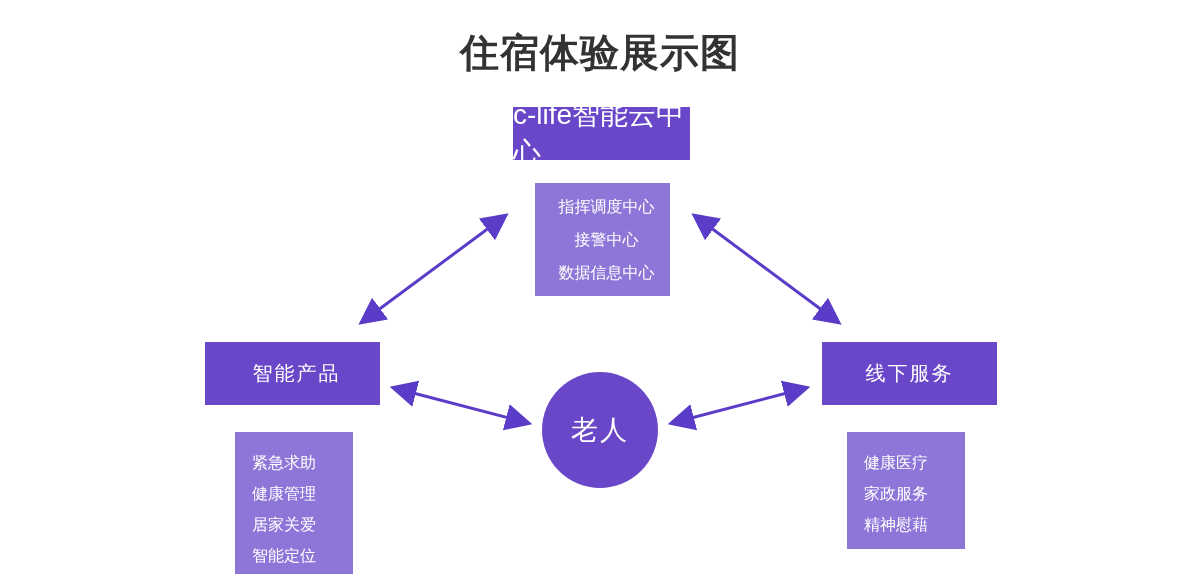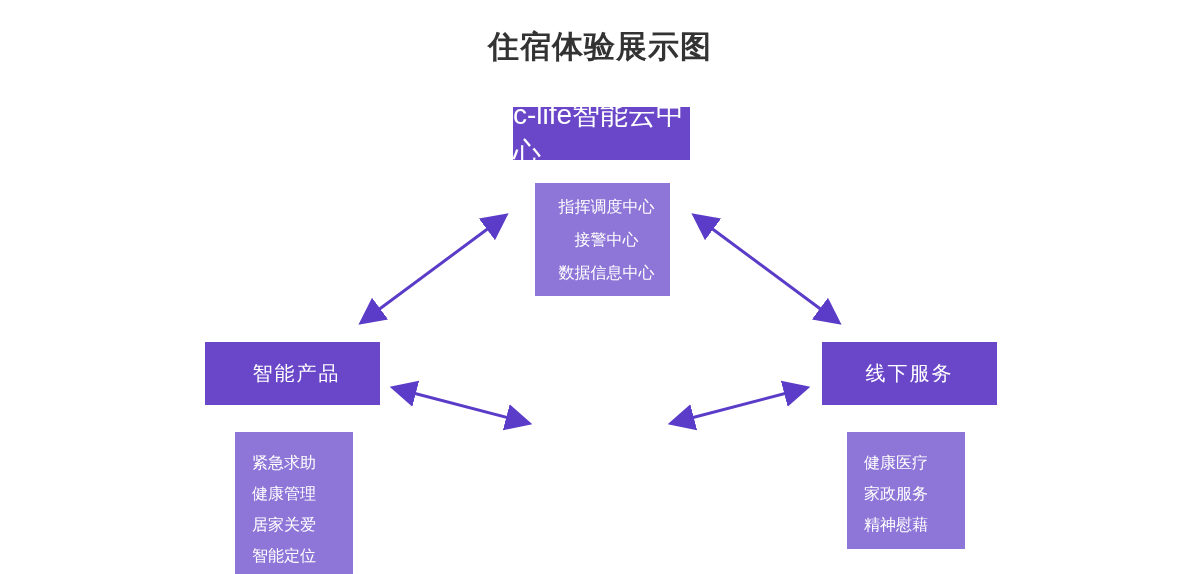--- a/index.html
+++ b/index.html
@@ -6,21 +6,21 @@
     --color-primary:#6a47c8;
     --color-secondary:#8e75d8;
     --color-arrow:#5b3cc8;
     --color-title_text:#333333;
   }
   *{margin:0;padding:0;box-sizing:border-box;}
   html,body{width:1200px;height:574px;background:#ffffff;overflow:hidden;
     font-family:"Liberation Sans","DejaVu Sans",sans-serif;}
   .canvas{position:relative;width:1200px;height:574px;background:#ffffff;}
   .title{position:absolute;left:0;top:26px;width:1200px;text-align:center;
-    font-size:31px;font-weight:bold;color:var(--color-title_text);letter-spacing:1px;}
+    font-size:39px;font-weight:bold;color:var(--color-title_text);letter-spacing:1px;}
   .box{position:absolute;display:flex;align-items:center;justify-content:center;
     color:#ffffff;}
   .dark{background:var(--color-primary);}
   .light{background:var(--color-secondary);}
   .cloud-box{left:513px;top:107px;width:177px;height:53px;font-size:28px;}
   .node-box{width:175px;height:63px;font-size:20px;letter-spacing:2px;}
   .left-box{left:205px;top:342px;padding-left:8px;}
   .right-box{left:822px;top:342px;}
   .list{position:absolute;color:#ffffff;font-size:16px;}
   .cloud-list{left:535px;top:183px;width:135px;padding:7px 0;text-align:center;}
@@ -61,20 +61,21 @@
   </div>
 
   <div class="box dark node-box right-box">线下服务</div>
 
   <div class="list light side-list right-list">
     <div class="list-item">健康医疗</div>
     <div class="list-item">家政服务</div>
     <div class="list-item">精神慰藉</div>
   </div>
 
+  <div class="circle">老人</div>
 
   <svg class="arrows" viewBox="0 0 1200 574">
     <defs>
       <marker id="arrowhead" markerWidth="9" markerHeight="9" refX="7.5" refY="4.5" orient="auto-start-reverse">
         <path d="M0,0 L9,4.5 L0,9 Z"></path>
       </marker>
     </defs>
     <line x1="505" y1="216" x2="362" y2="322" marker-start="url(#arrowhead)" marker-end="url(#arrowhead)"></line>
     <line x1="695" y1="216" x2="838" y2="322" marker-start="url(#arrowhead)" marker-end="url(#arrowhead)"></line>
     <line x1="394" y1="388" x2="528" y2="423" marker-start="url(#arrowhead)" marker-end="url(#arrowhead)"></line>

